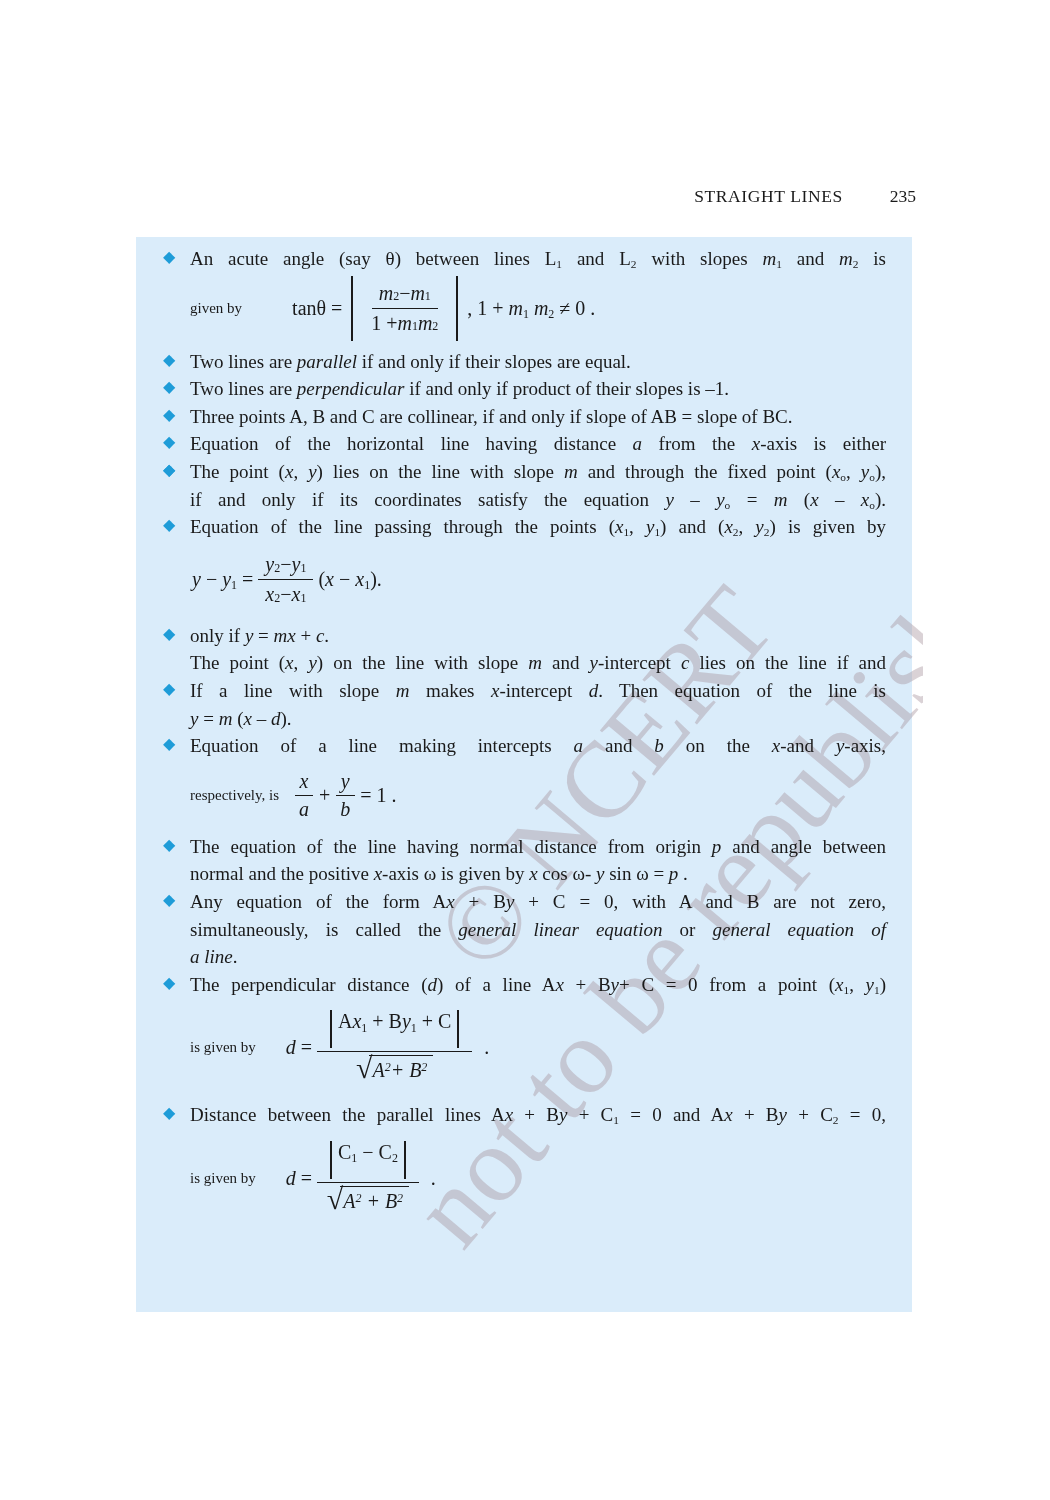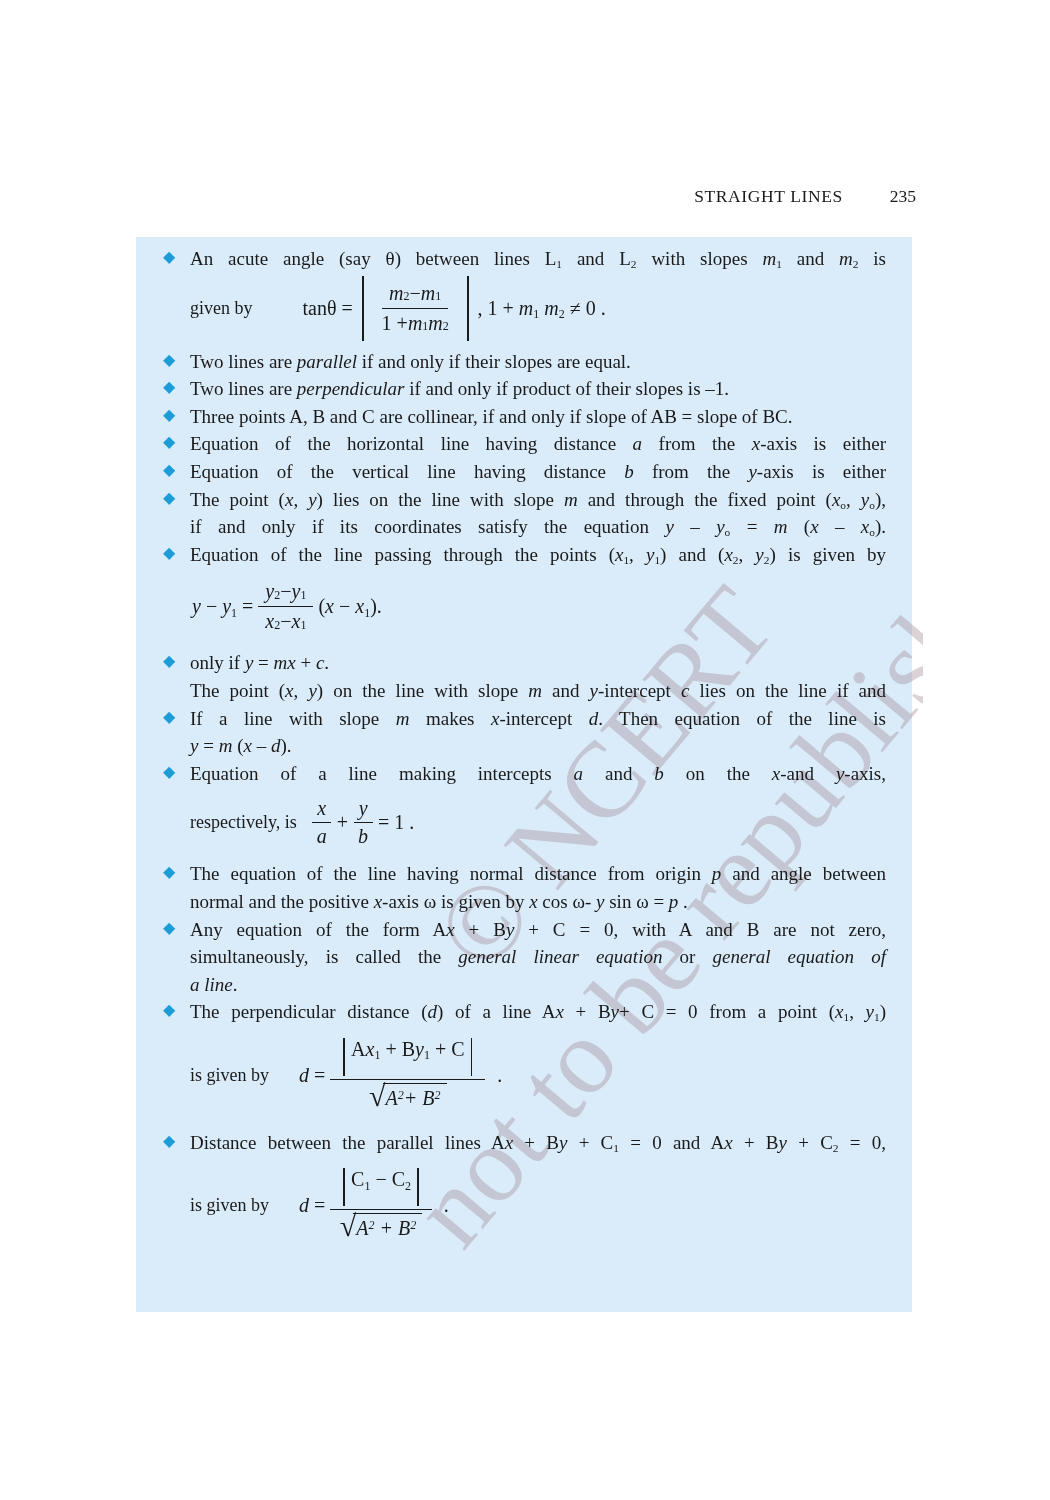--- a/index.html
+++ b/index.html
@@ -31,21 +31,21 @@
   .bullet{position:absolute;left:3px;top:4px;font-family:"DejaVu Sans",sans-serif;
           font-size:16px;line-height:1;color:#1e9cd8;}
   .line{font-size:19px;line-height:27.6px;text-align:justify;}
   .line.j{text-align-last:justify;}
   .it{font-style:italic;}
   sub{font-size:60%;line-height:0;position:relative;top:0.28em;vertical-align:baseline;}
   sup{font-size:60%;line-height:0;position:relative;top:-0.5em;vertical-align:baseline;}
 
   
   .frow{display:flex;align-items:center;font-size:20px;}
-  .prefix{font-size:18px;flex:none;}
+  .prefix{font-size:15px;flex:none;}
   .fml{display:inline-flex;align-items:center;}
   .frac{display:inline-flex;flex-direction:column;align-items:center;margin:0 5px;}
   .frac .num{display:inline-flex;align-items:center;justify-content:center;
              border-bottom:1.8px solid #1a1a1a;padding:0 7px 3px;}
   .frac .den{display:inline-flex;align-items:center;justify-content:center;padding:3px 7px 0;}
   .absgrp{display:inline-flex;align-items:stretch;margin:0 3px;}
   .absgrp > .vbar{width:1.8px;background:#1a1a1a;margin:-6px 6px;}
   .absnum{display:inline-flex;}
   .absnum .vbar{width:1.8px;height:38px;background:#1a1a1a;margin:0 6px;}
   .sqrt{display:inline-flex;align-items:flex-start;}
@@ -137,21 +137,20 @@
         <div class="line"><span>Three points A, B and C are collinear, if and only if slope of AB = slope of BC.</span></div>
       </div>
 
       <div class="item">
         <span class="bullet">◆</span>
         <div class="line j"><span>Equation of the horizontal line having distance </span><span class="it">a</span><span> from the </span><span class="it">x</span><span>-axis is either</span></div>
       </div>
 
       <div class="item">
         <span class="bullet">◆</span>
-        <div class="line j"><span>Equation of the vertical line having distance </span><span class="it">b</span><span> from the </span><span class="it">y</span><span>-axis is either</span></div>
       </div>
 
       <div class="item">
         <span class="bullet">◆</span>
         <div class="line j"><span>The point (</span><span class="it">x</span><span>, </span><span class="it">y</span><span>) lies on the line with slope </span><span class="it">m</span><span> and through the fixed point (</span><span class="it">x</span><sub>o</sub><span>, </span><span class="it">y</span><sub>o</sub><span>),</span></div>
         <div class="line j"><span>if and only if its coordinates satisfy the equation </span><span class="it">y</span><span> – </span><span class="it">y</span><sub>o</sub><span> = </span><span class="it">m</span><span> (</span><span class="it">x</span><span> – </span><span class="it">x</span><sub>o</sub><span>).</span></div>
       </div>
 
       <div class="item">
         <span class="bullet">◆</span>

